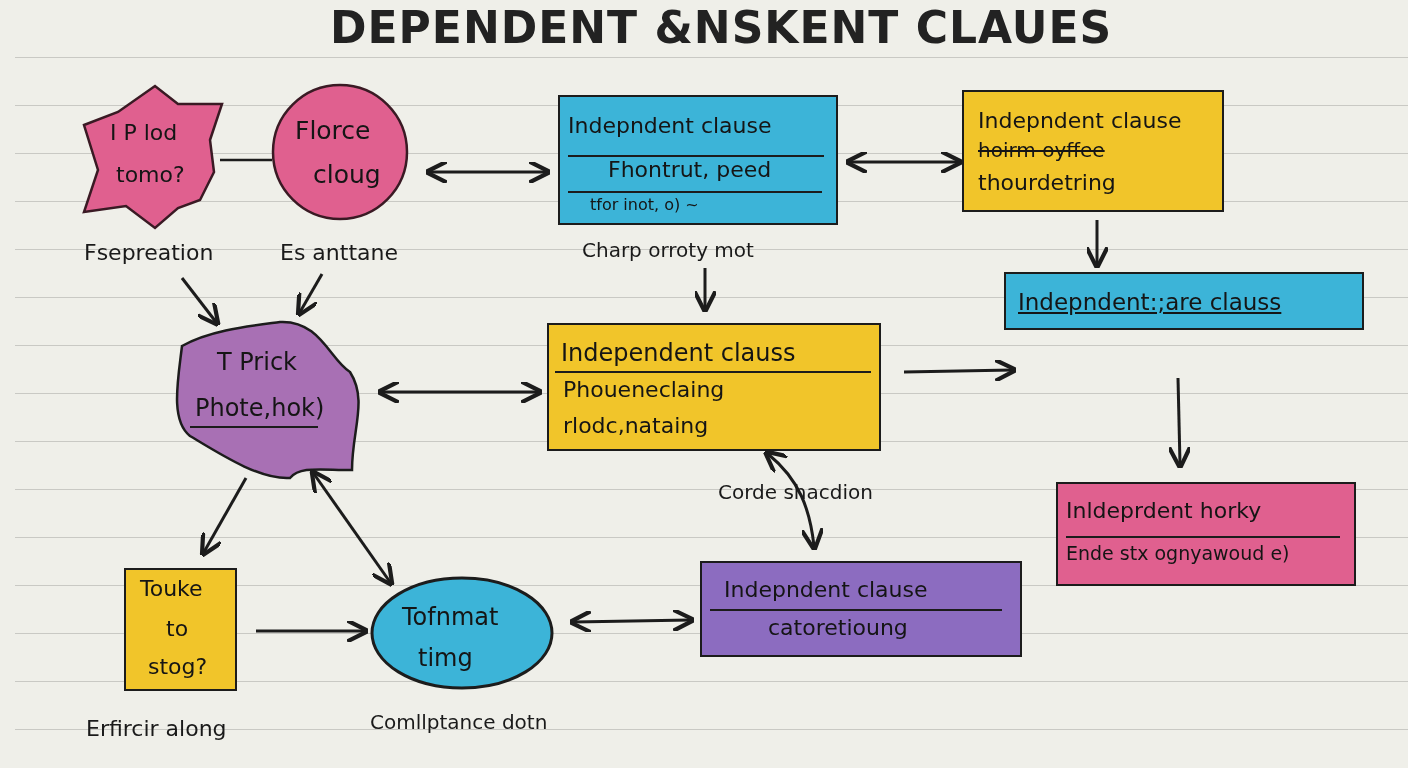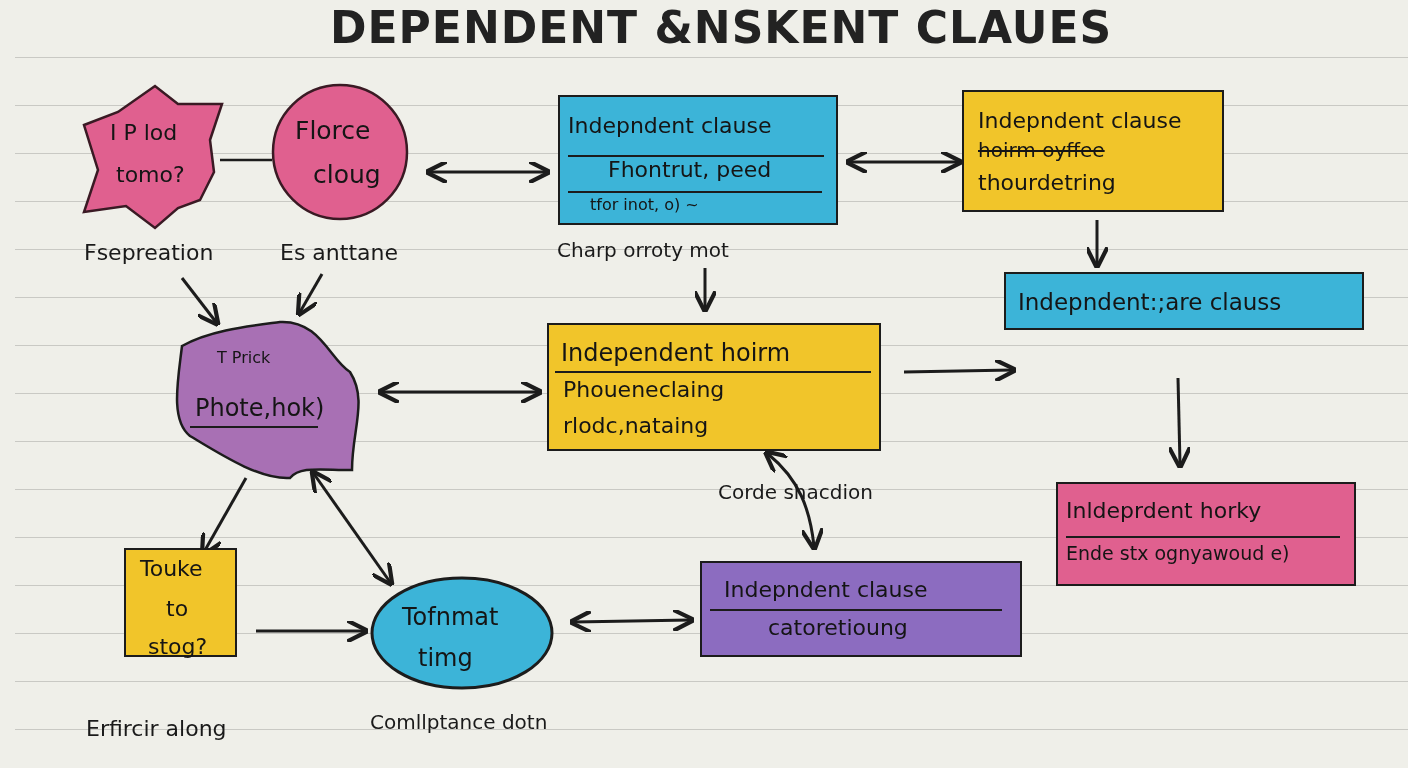--- a/index.html
+++ b/index.html
@@ -87,51 +87,51 @@
   <div class="txt" style="left:313px;top:160px;font-size:25px;">cloug</div>
   <div class="lbl" style="left:280px;top:240px;">Es anttane</div>
 
   <div class="node box" style="left:558px;top:95px;width:280px;height:130px;background:#3cb4d8;">
     <div class="txt" style="left:8px;top:16px;">Indepndent clause</div>
     <div class="hr" style="left:8px;right:12px;top:58px;"></div>
     <div class="txt" style="left:12px;top:60px;margin-left:36px;">Fhontrut, peed</div>
     <div class="hr" style="left:8px;right:14px;top:94px;"></div>
     <div class="txt" style="left:30px;top:98px;font-size:16px;">tfor inot, o) ~</div>
   </div>
-  <div class="lbl" style="left:557px;top:238px;font-size:20px;text-align:center;">Charp orroty  mot</div>
+  <div class="lbl" style="left:582px;top:238px;font-size:20px;text-align:center;">Charp orroty  mot</div>
 
   <div class="node box" style="left:962px;top:90px;width:262px;height:122px;background:#f1c52a;">
     <div class="txt" style="left:14px;top:16px;">Indepndent clause</div>
     <div class="txt strike" style="left:14px;top:46px;font-size:20px;">hoirm oyffee</div>
     <div class="txt" style="left:14px;top:78px;">thourdetring</div>
   </div>
 
   <div class="node box" style="left:1004px;top:272px;width:360px;height:58px;background:#3cb4d8;">
-    <div class="txt" style="left:12px;top:15px;font-size:23px;">Indepndent:;are clauss</div>
+    <div class="txt" style="left:12px;top:15px;font-size:23px;text-decoration:underline;">Indepndent:;are clauss</div>
   </div>
 
-  <div class="txt" style="left:217px;top:348px;font-size:16px;">T Prick</div>
+  <div class="txt" style="left:217px;top:348px;font-size:24px;">T Prick</div>
   <div class="txt" style="left:195px;top:394px;font-size:24px;">Phote,hok)</div>
   <div class="hr" style="left:190px;width:128px;top:426px;"></div>
 
   <div class="node box" style="left:547px;top:323px;width:334px;height:128px;background:#f1c52a;">
-    <div class="txt" style="left:12px;top:14px;font-size:24px;">Independent hoirm</div>
+    <div class="txt" style="left:12px;top:14px;font-size:24px;">Independent clauss</div>
     <div class="hr" style="left:6px;right:8px;top:46px;"></div>
     <div class="txt" style="left:14px;top:52px;">Phoueneclaing</div>
     <div class="txt" style="left:14px;top:88px;">rlodc,nataing</div>
   </div>
   <div class="lbl" style="left:718px;top:480px;font-size:20px;">Corde  shacdion</div>
 
   <div class="node box" style="left:1056px;top:482px;width:300px;height:104px;background:#e0608f;">
     <div class="txt" style="left:8px;top:14px;">Inldeprdent horky</div>
     <div class="hr" style="left:8px;right:14px;top:52px;"></div>
     <div class="txt" style="left:8px;top:58px;font-size:19px;">Ende stx ognyawoud e)</div>
   </div>
 
-  <div class="node box" style="left:124px;top:548px;width:113px;height:109px;background:#f1c52a;">
+  <div class="node box" style="left:124px;top:568px;width:113px;height:123px;background:#f1c52a;">
     <div class="txt" style="left:14px;top:6px;">Touke</div>
     <div class="txt" style="left:40px;top:46px;">to</div>
     <div class="txt" style="left:22px;top:84px;">stog?</div>
   </div>
   <div class="lbl" style="left:86px;top:716px;">Erfircir along</div>
 
   <div class="txt" style="left:402px;top:603px;font-size:24px;">Tofnmat</div>
   <div class="txt" style="left:418px;top:644px;font-size:24px;">timg</div>
   <div class="lbl" style="left:370px;top:710px;font-size:20px;">Comllptance dotn</div>
 

